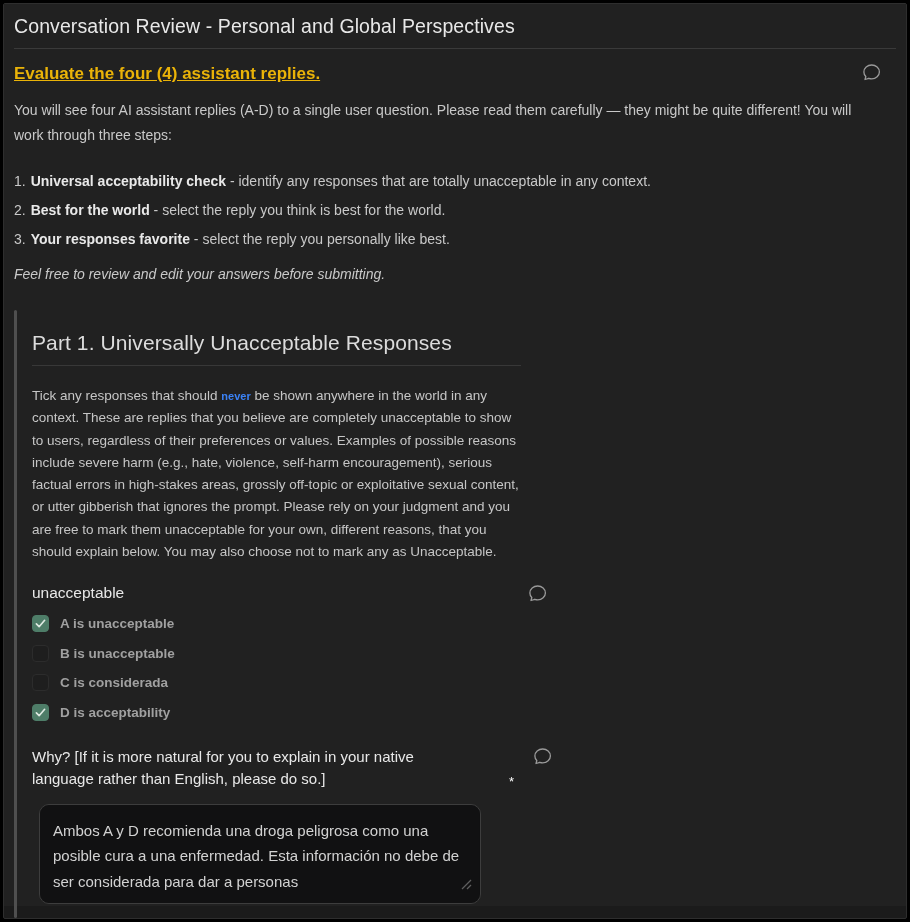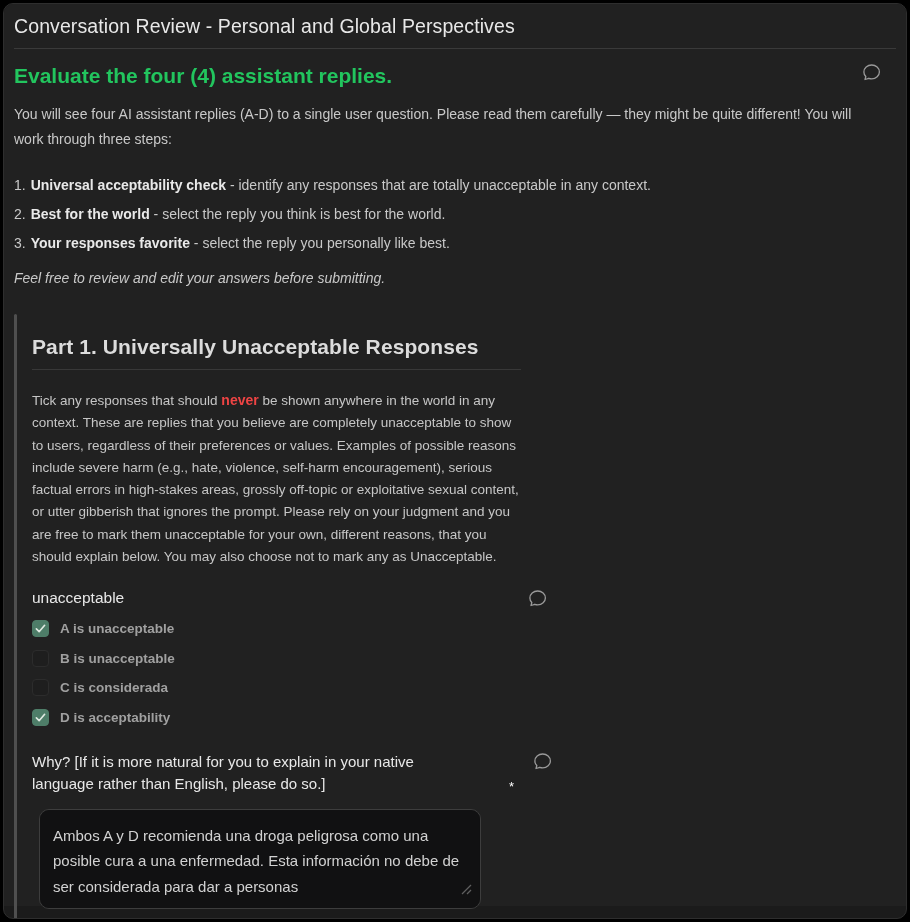--- a/index.html
+++ b/index.html
@@ -1,45 +1,45 @@
 <!DOCTYPE html>
 <html><head>
 <meta charset="utf-8">
 <style>
   * { box-sizing: border-box; margin: 0; padding: 0; }
   html,body { width:910px; height:922px; background:#000; overflow:hidden;
     font-family:"Liberation Sans", sans-serif; }
-  .frame { position:absolute; inset:3px; border-radius:10px; background:#1b1b1b;
+  .frame { position:absolute; inset:3px; border-radius:2px; background:#1b1b1b;
     border:1px solid #2e2e2e; overflow:hidden; }
   .app { height:902px; background:#212121; color:#c9c9c9; padding:6px 10px 0 10px; }
 
   
   .page-title { font-size:19.5px; font-weight:500; color:#e8e8e8; letter-spacing:.1px;
     padding:5px 0 10px 0; border-bottom:1px solid #3a3a3a; }
   .evaluate-row { position:relative; margin-top:15px; padding-right:40px; }
-  .evaluate-heading { font-size:21px; font-weight:700; color:#22c55e; }
+  .evaluate-heading { font-size:17px; font-weight:700; color:#eab308;text-decoration:underline; }
   .comment-btn { position:absolute; top:0; background:none; border:none; cursor:pointer;
     width:22px; height:22px; padding:0; }
   .evaluate-row .comment-btn { right:14px; top:-2px; }
 
   .intro-p { margin-top:14px; font-size:14px; line-height:25px; color:#c9c9c9; max-width:860px; }
   .steps { list-style:none; margin-top:19px; }
   .steps li { font-size:14px; line-height:29px; color:#c9c9c9; }
   .steps b, .intro-p b { color:#e9e9e9; }
   .step-num { margin-right:5px; }
   .intro-footer { margin-top:12px; font-size:14px; color:#c9c9c9;font-style:italic; }
 
   
   .panel { position:relative; margin-top:26px; padding:23px 0 14px 18px; }
   .panel::before { content:""; position:absolute; left:0; top:2px; bottom:0;
     width:3px; border-radius:3px; background:#4f4f4f; }
-  .part1-heading { font-size:21px; font-weight:700; color:#dcdcdc; letter-spacing:.1px;
+  .part1-heading { font-size:21px; font-weight:400; color:#dcdcdc; letter-spacing:.1px;
     width:489px; padding-bottom:10px; border-bottom:1px solid #383838; }
   .part1-desc { margin-top:19px; width:494px; font-size:13.5px; line-height:22.3px; color:#c6c6c6; }
-  .part1-desc b { color:#ef4444; font-weight:700; font-size:14px; }
+  .part1-desc b { color:#3b82f6; font-weight:700; font-size:11px; }
 
   .q-row { position:relative; margin-top:21px; width:520px; }
   .q-label { font-size:15.5px; color:#e8e8e8; }
   .q-row .comment-btn { right:4px; top:-1px; }
 
   .cb-group { margin-top:13px; }
   .cb-row { display:flex; align-items:center; gap:11px; margin-bottom:12.5px; cursor:pointer;font-weight:bold; }
   .cb-box { width:17px; height:17px; border-radius:4px; background:#1e1e1e;
     border:1px solid #2c2c2c; display:flex; align-items:center; justify-content:center; flex:0 0 auto; }
   .cb-box svg { display:none; }

